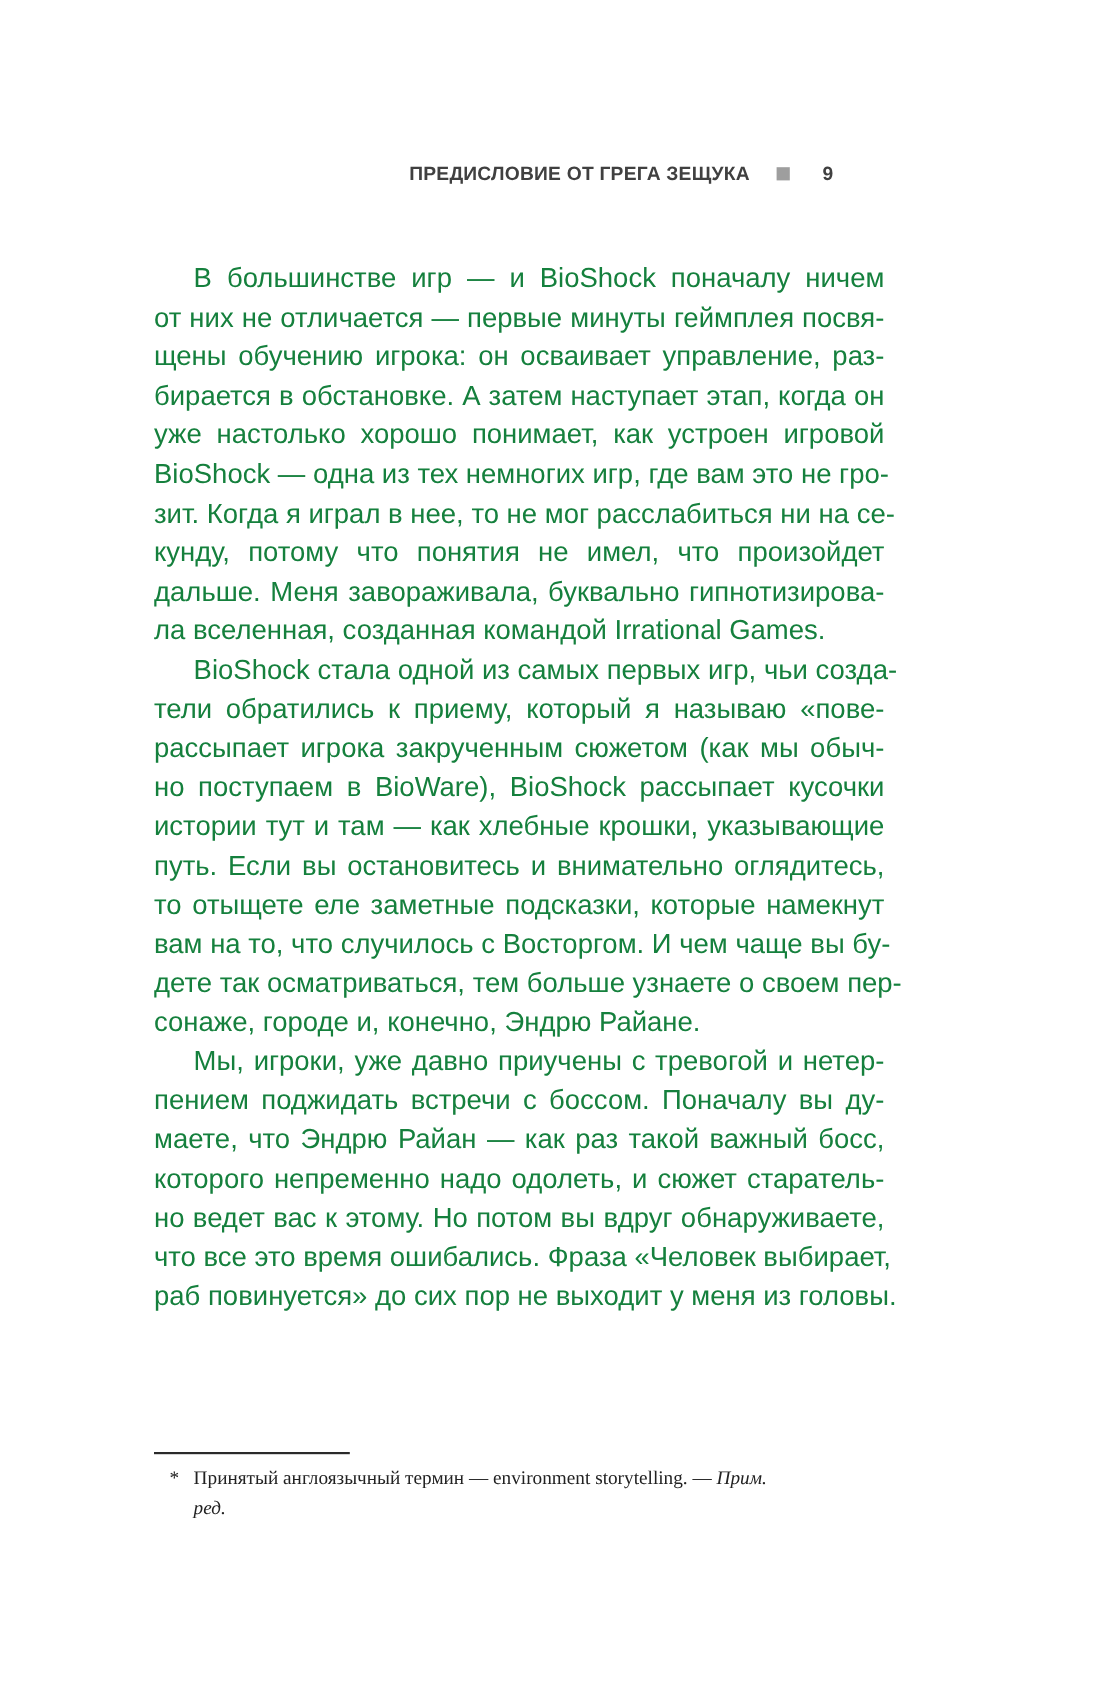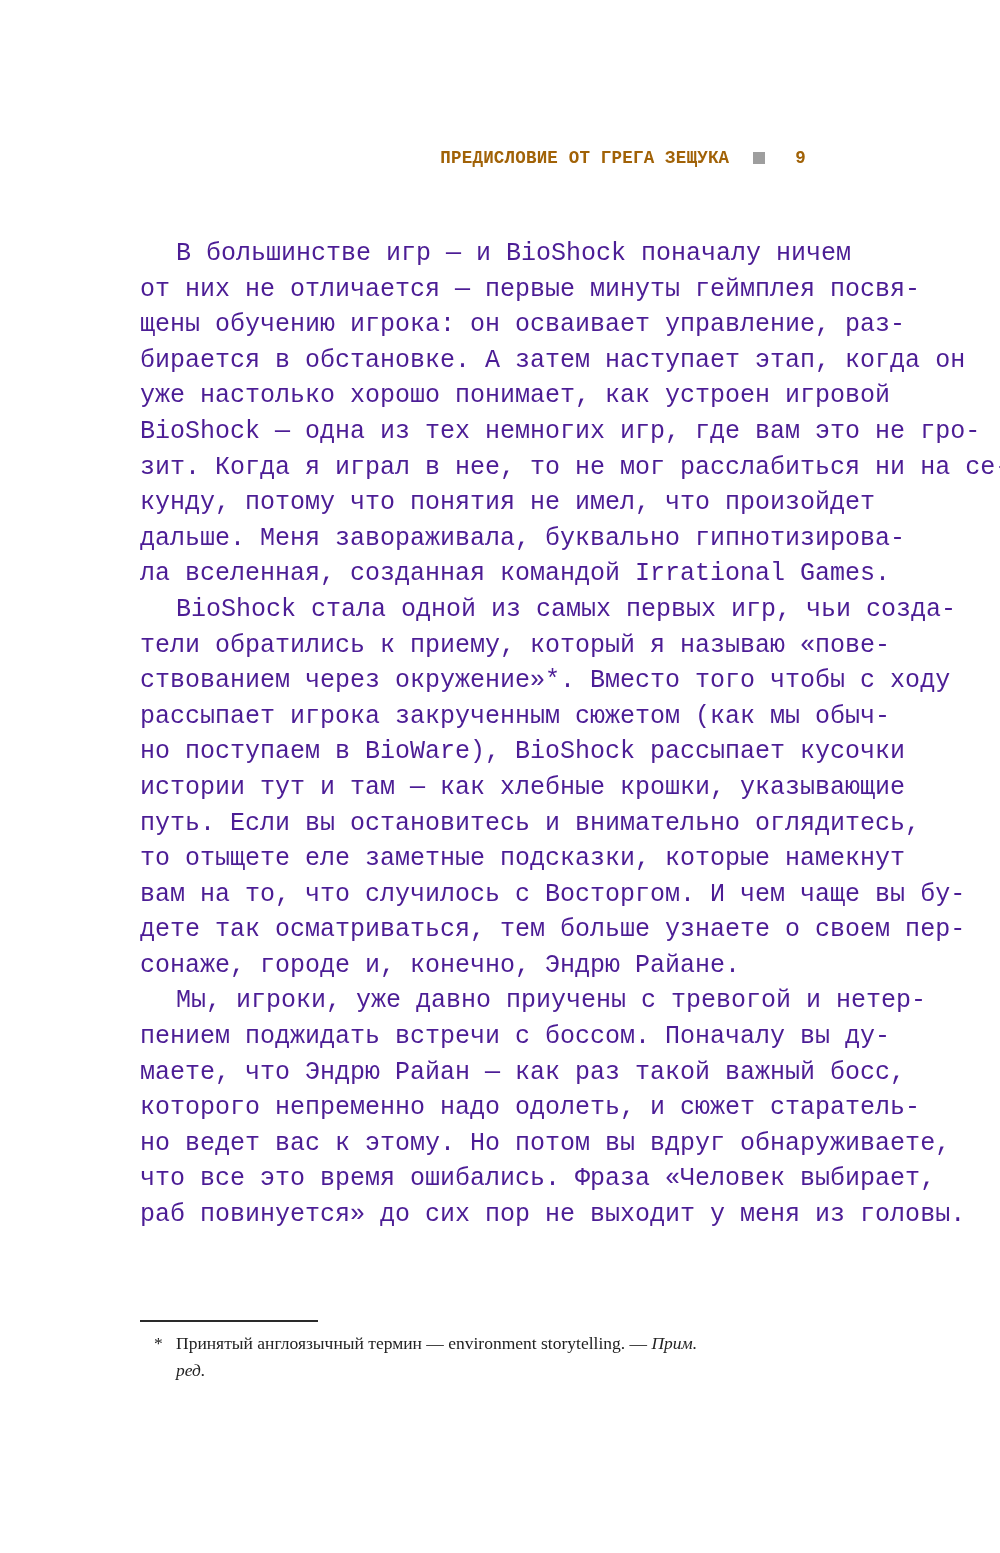--- a/index.html
+++ b/index.html
@@ -1,30 +1,30 @@
 <!DOCTYPE html>
 <html><head>
   <meta charset="utf-8">
   <style>
     html, body { margin: 0; padding: 0; background: #ffffff; }
     body { width: 1000px; height: 1553px; position: relative; overflow: hidden; color: #1c1c1c; }
     .running-head {
       position: absolute; top: 143px; left: 372px; width: 434px; height: 30px;
-      display: flex; align-items: center; justify-content: flex-end;
-      font-family: Liberation Mono, monospace; font-weight: bold; font-size: 17.5px;
-      letter-spacing: 0.2px; color: #a16207;
+      display: flex; align-items: center; 
+      font-family: Liberation Sans, sans-serif; font-weight: bold; font-size: 17.5px;
+      letter-spacing: 0.2px; color: #404040;
     }
     .running-head .square {
       display: inline-block; width: 12px; height: 12px; background: #9e9e9e;
       margin-left: 24px; margin-right: 30px;
     }
     .body-text {
       position: absolute; left: 140px; top: 236px; width: 664px;
-      font-family: Liberation Mono, monospace; font-size: 25px; line-height: 35.6px;
-      color: #4c1d95;
+      font-family: Liberation Sans, sans-serif; font-size: 25px; line-height: 35.6px;
+      color: #15803d;
     }
     .line { display: block; white-space: nowrap; text-align: justify; text-align-last: justify; height: 35.6px; }
     .line.last { text-align-last: left; }
     .line.indent { padding-left: 36px; }
     .footnote-rule {
       position: absolute; left: 140px; top: 1320px; width: 178px; height: 2px; background: #2a2a2a;
     }
     .footnote {
       position: absolute; left: 140px; top: 1330px; width: 664px;
       font-family: "Liberation Serif", serif; font-size: 17.5px; line-height: 27px; color: #222;
@@ -52,21 +52,20 @@
     <span class="line">уже настолько хорошо понимает, как устроен игровой</span>
     <span class="line">BioShock — одна из тех немногих игр, где вам это не гро-</span>
     <span class="line">зит. Когда я играл в нее, то не мог расслабиться ни на се-</span>
     <span class="line">кунду, потому что понятия не имел, что произойдет</span>
     <span class="line">дальше. Меня завораживала, буквально гипнотизирова-</span>
     <span class="line last">ла вселенная, созданная командой Irrational Games.</span>
   </div>
   <div>
     <span class="line indent">BioShock стала одной из самых первых игр, чьи созда-</span>
     <span class="line">тели обратились к приему, который я называю «пове-</span>
-    <span class="line">ствованием через окружение»*. Вместо того чтобы с ходу</span>
     <span class="line">рассыпает игрока закрученным сюжетом (как мы обыч-</span>
     <span class="line">но поступаем в BioWare), BioShock рассыпает кусочки</span>
     <span class="line">истории тут и там — как хлебные крошки, указывающие</span>
     <span class="line">путь. Если вы остановитесь и внимательно оглядитесь,</span>
     <span class="line">то отыщете еле заметные подсказки, которые намекнут</span>
     <span class="line">вам на то, что случилось с Восторгом. И чем чаще вы бу-</span>
     <span class="line">дете так осматриваться, тем больше узнаете о своем пер-</span>
     <span class="line last">сонаже, городе и, конечно, Эндрю Райане.</span>
   </div>
   <div>

